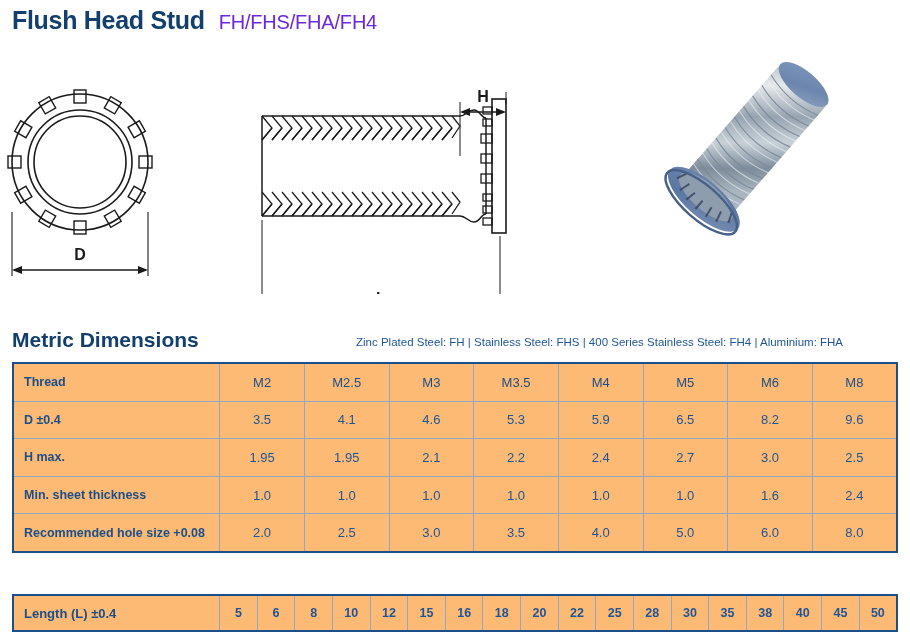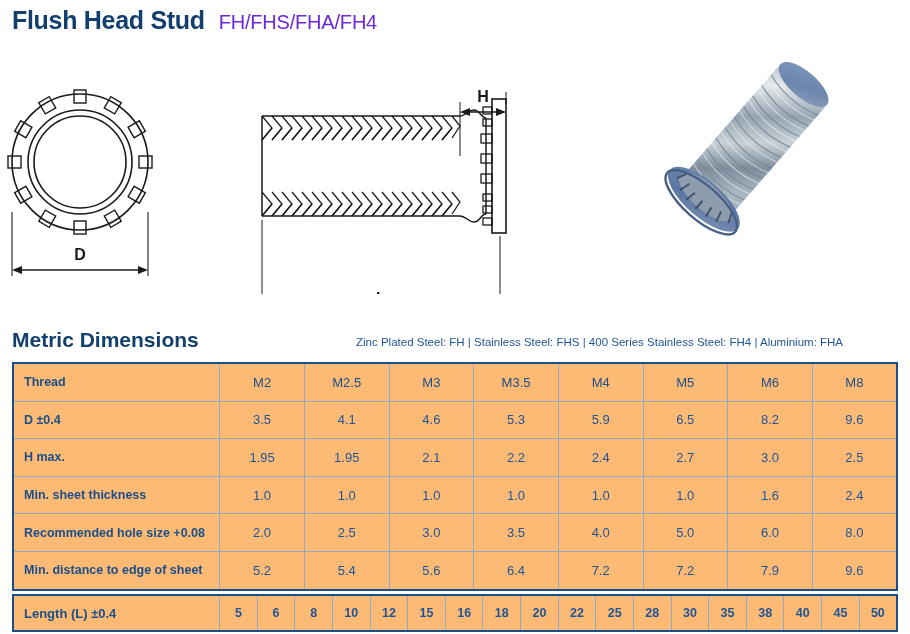--- a/index.html
+++ b/index.html
@@ -334,31 +334,20 @@
         <td class="lbl">Recommended hole size +0.08</td>
         <td>2.0</td>
         <td>2.5</td>
         <td>3.0</td>
         <td>3.5</td>
         <td>4.0</td>
         <td>5.0</td>
         <td>6.0</td>
         <td>8.0</td>
       </tr>
-      <tr>
-        <td class="lbl">Min. distance to edge of sheet</td>
-        <td>5.2</td>
-        <td>5.4</td>
-        <td>5.6</td>
-        <td>6.4</td>
-        <td>7.2</td>
-        <td>7.2</td>
-        <td>7.9</td>
-        <td>9.6</td>
-      </tr>
     </tbody>
   </table>
 
   <table class="tbl" id="length-table">
     <colgroup>
       <col class="lblcol">
       <col class="lencol">
         <col class="lencol">
         <col class="lencol">
         <col class="lencol">

